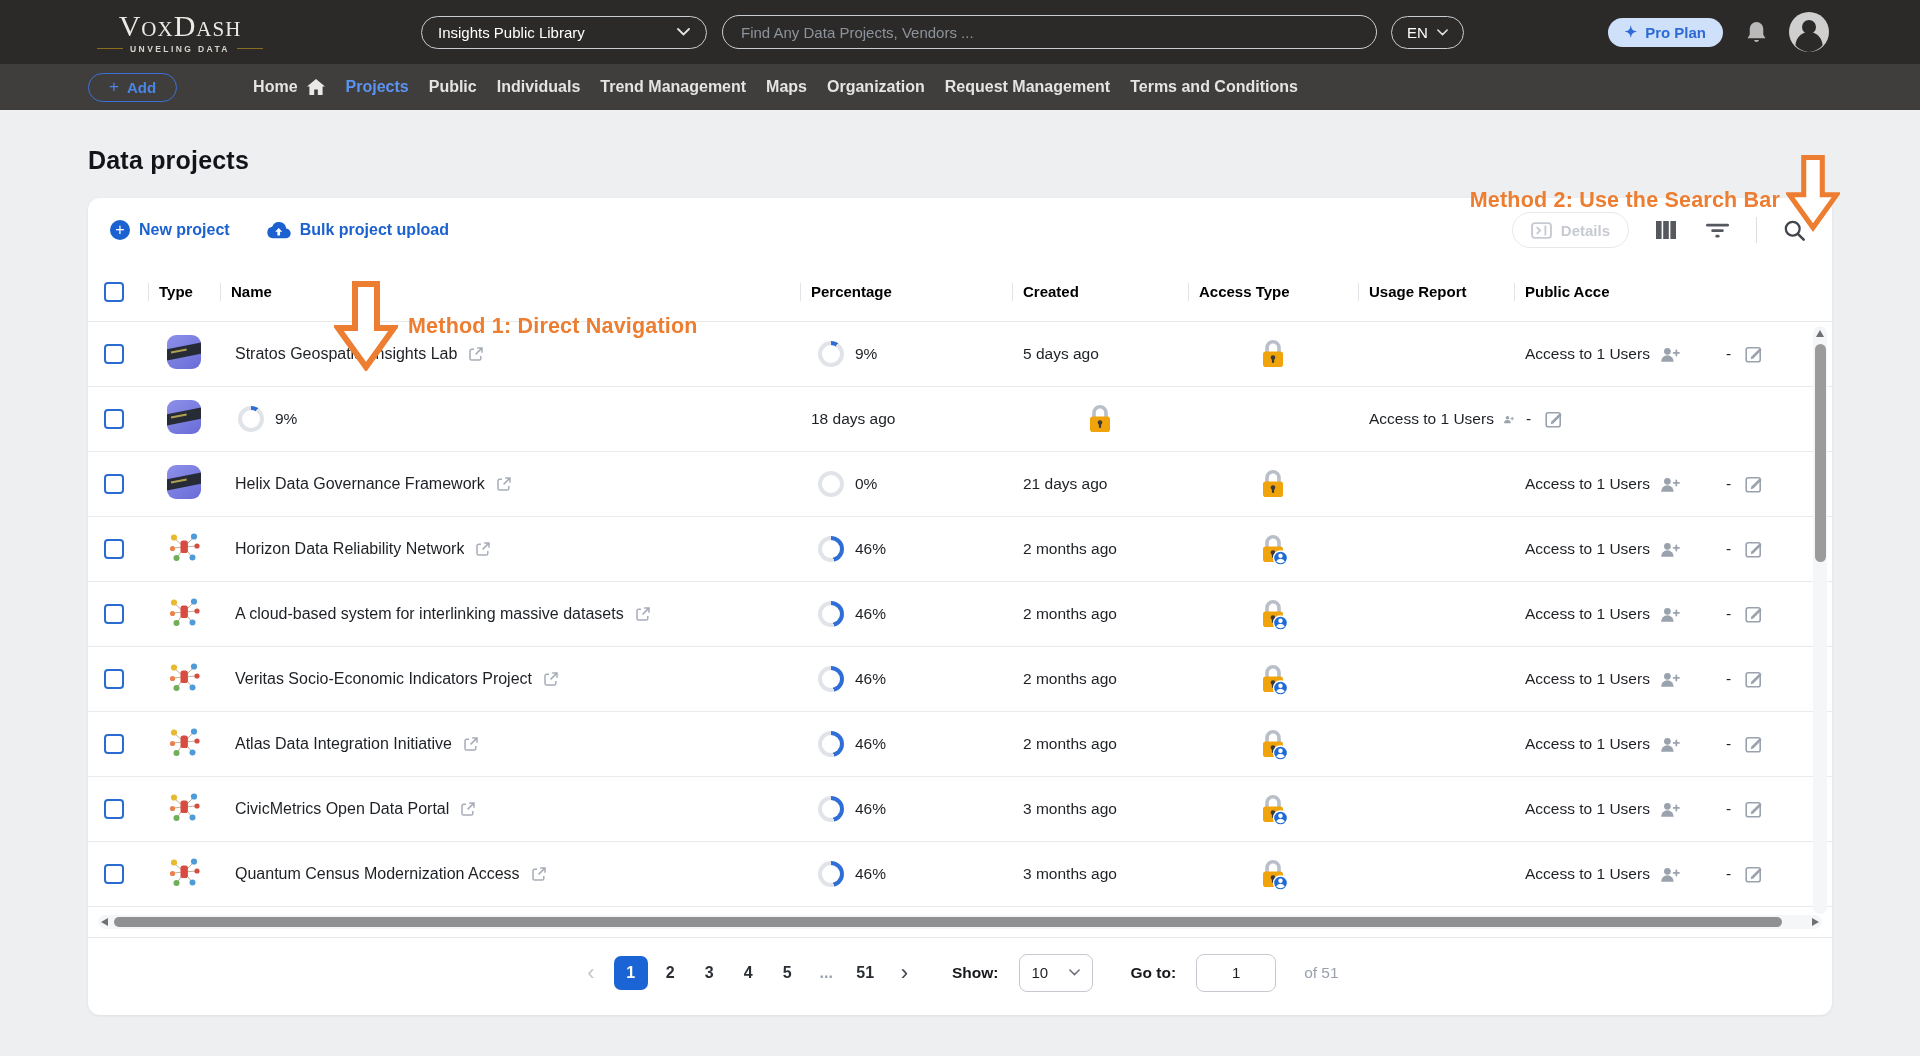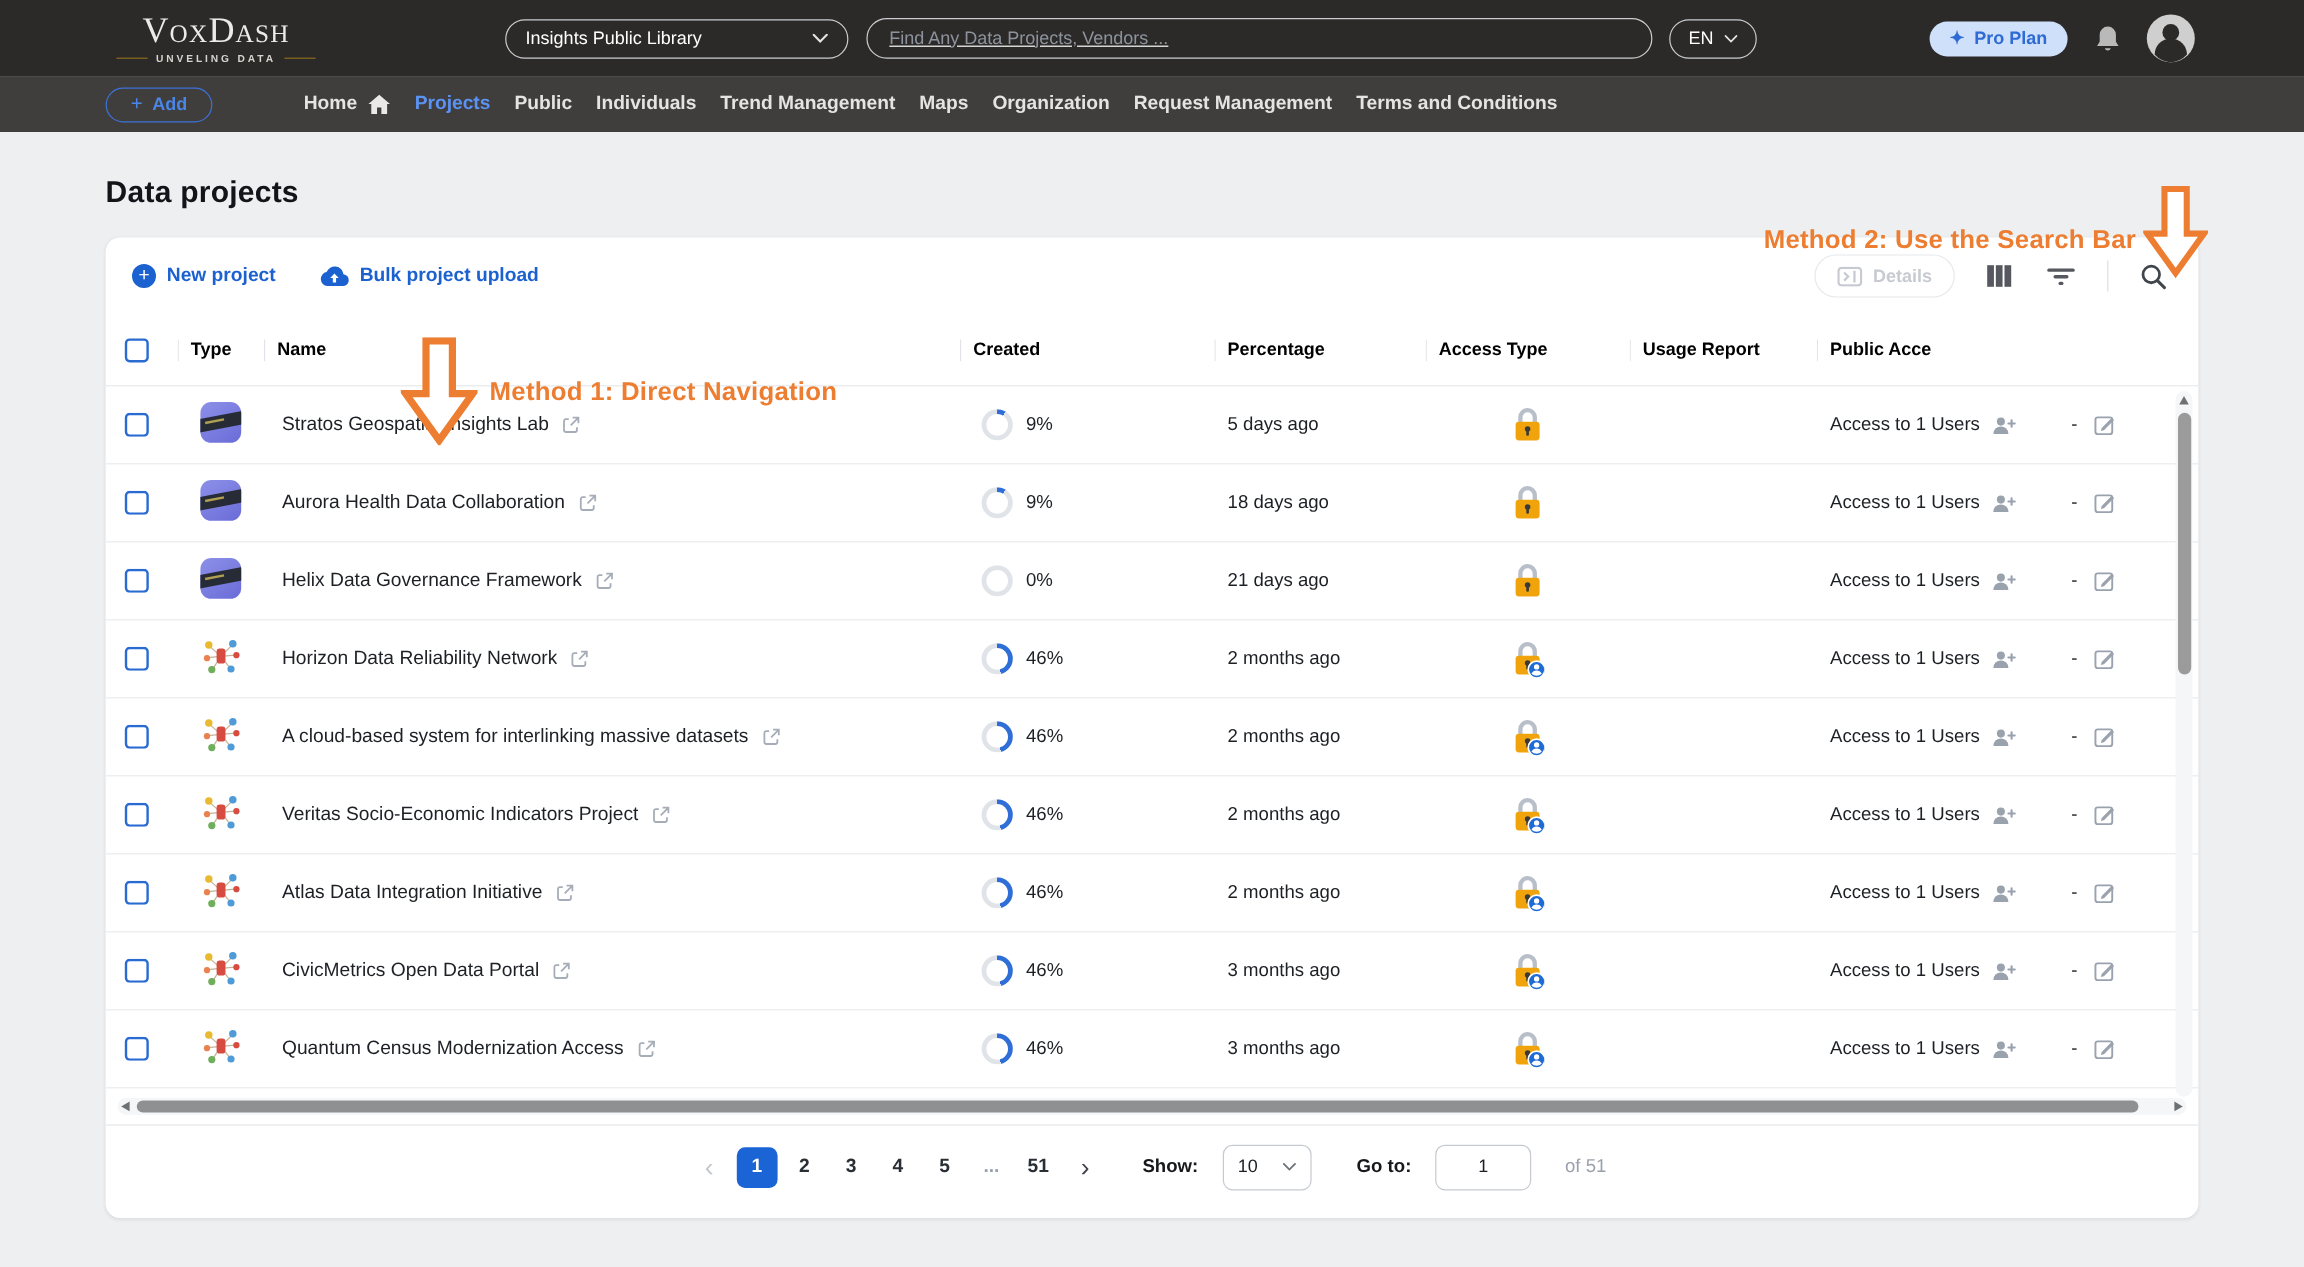--- a/index.html
+++ b/index.html
@@ -9,21 +9,21 @@
   
   .topbar { height:64px; background:#2b2a28; display:flex; align-items:center; padding:0 90px 0 85px; }
   .logo { width:190px; text-align:center; cursor:pointer; }
   .logo-title { font-family:"Liberation Serif", serif; font-variant:small-caps; font-size:30px; letter-spacing:1px; color:#eceae6; line-height:1; }
   .logo-tag { display:flex; align-items:center; justify-content:center; gap:7px; margin-top:3px; }
   .logo-tag span.txt { font-size:8.5px; letter-spacing:2.4px; color:#d6d4cf; font-weight:700; }
   .tagline-line { width:26px; height:1px; background:#8a6d1f; display:inline-block; }
 
   .pill { display:flex; align-items:center; border:1px solid #c9ccd1; border-radius:17px; height:33px; background:transparent; color:#fff; }
   .library { margin-left:146px; width:286px; padding:0 16px; justify-content:space-between; font-size:15px; cursor:pointer; }
-  .searchwrap { margin-left:15px; width:655px; padding:16px 18px;text-decoration:underline; }
+  .searchwrap { margin-left:15px; width:655px; padding:16px 18px; }
   .searchwrap input { background:transparent; border:none; outline:none; width:100%; font-size:15px; color:#e8e8e8; font-family:"Liberation Sans",sans-serif; }
   .searchwrap input::placeholder { color:#8d939c; }
   .lang { margin-left:14px; padding:0 15px; gap:9px; font-size:15px; cursor:pointer; }
   .chev { color:#e3e3e3; }
 
   .proplan { margin-left:auto; display:flex; align-items:center; gap:8px; background:#cfe0fa; border:none; border-radius:15px; height:29px; padding:0 17px; color:#2e6bd4; font-weight:700; font-size:15px; cursor:pointer; font-family:"Liberation Sans",sans-serif; }
   .proplan .star { font-size:15px; color:#2e6bd4; }
   .bellwrap { margin-left:22px; cursor:pointer; display:flex; }
   .avatarwrap { margin-left:20px; cursor:pointer; display:flex; }
 
@@ -256,22 +256,22 @@
           </button>
         </div>
       </div>
 
       <div class="thead">
         <div class="hc first">
             <span class="checkbox"></span>
           </div>
         <div class="hc">Type</div>
         <div class="hc">Name</div>
+        <div class="hc">Percentage</div>
         <div class="hc">Created</div>
-        <div class="hc">Percentage</div>
         <div class="hc">Access Type</div>
         <div class="hc">Usage Report</div>
         <div class="hc">Public Acce</div>
       </div>
 
       <div class="tbody" id="tbody">
           <div class="trow">
     <div class="c check">
               <span class="checkbox"></span>
             </div>
@@ -327,27 +327,20 @@
   </div>
           <div class="trow">
     <div class="c check">
               <span class="checkbox"></span>
             </div>
     <div class="c type">
       <span class="type-icon datacraft">
         <span class="ticon purple"><i></i></span>
         
       </span>
-    </div>
-    <div class="c name">
-      <span class="nm">Aurora Health Data Collaboration</span>
-      <svg class="extlink" width="16" height="16" viewBox="0 0 16 16">
-                <path d="M6 3.2H3.6A1.6 1.6 0 0 0 2 4.8v7.6A1.6 1.6 0 0 0 3.6 14h7.6a1.6 1.6 0 0 0 1.6-1.6V10" fill="none" stroke="#a6adb8" stroke-width="1.5"></path>
-                <path d="M9.2 2h4.8v4.8M13.6 2.4 7.6 8.4" fill="none" stroke="#a6adb8" stroke-width="1.5"></path>
-              </svg>
     </div>
     <div class="c pct">
       <span class="ring" style="background: conic-gradient(rgb(46, 110, 214) 9%, rgb(224, 228, 233) 0deg);"></span>
       <span class="pctv">9%</span>
     </div>
     <div class="c created">
               <span class="cr">18 days ago</span>
             </div>
     <div class="c access">
       <svg class="lock" width="28" height="32" viewBox="0 0 28 32">

